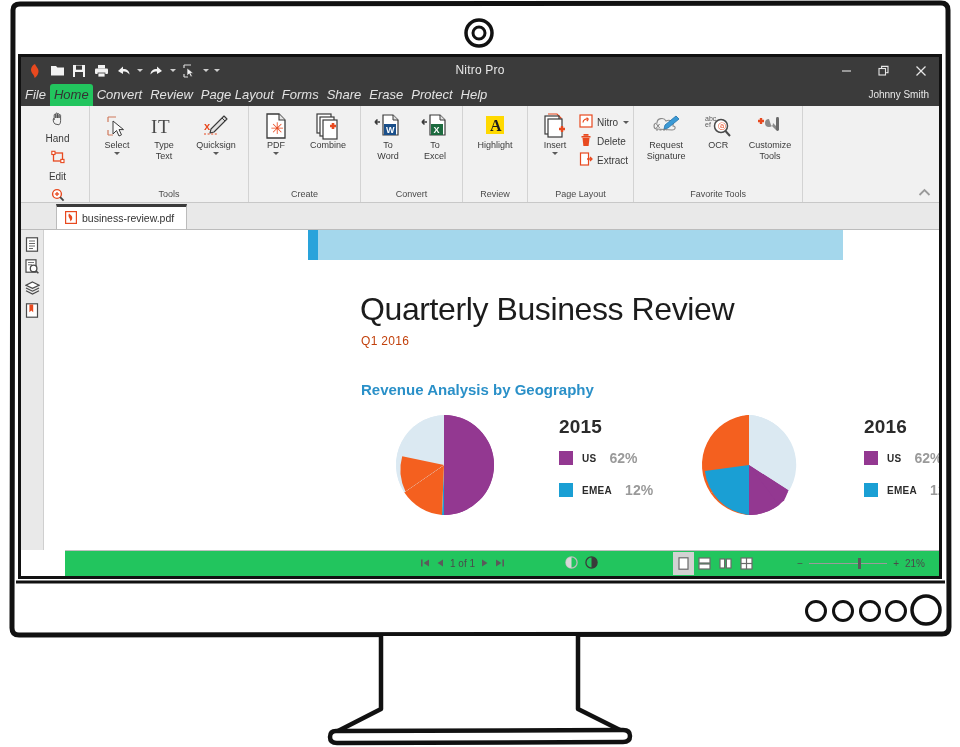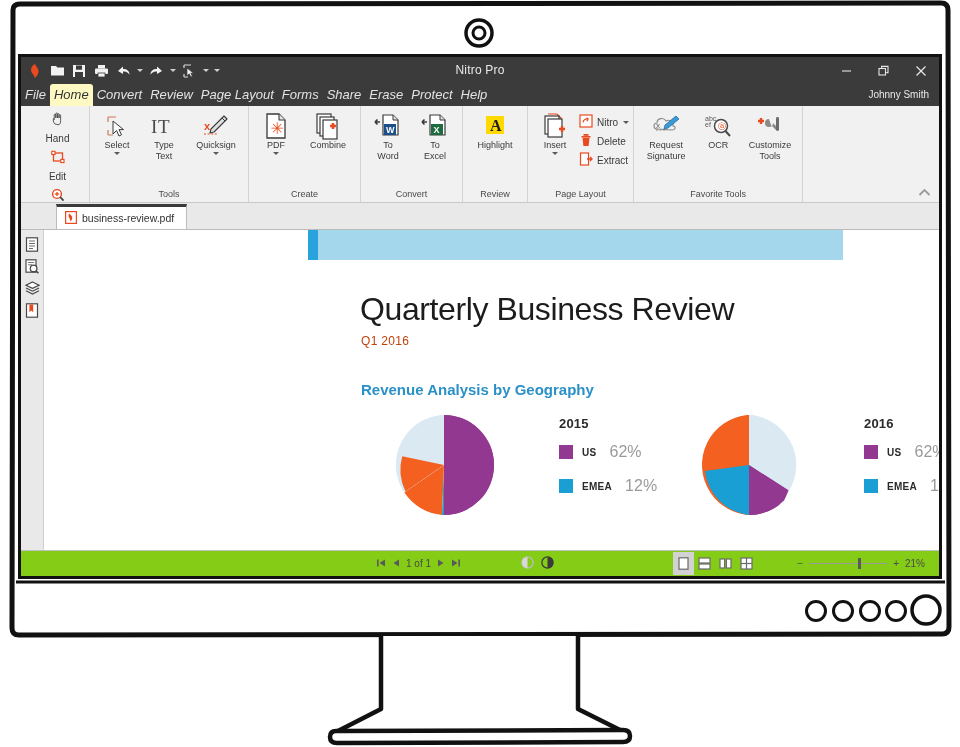--- a/index.html
+++ b/index.html
@@ -21,21 +21,21 @@
   .qat-caret{width:9px;height:22px;display:flex;align-items:center;justify-content:center;}
   .qat-caret i{display:block;width:0;height:0;border-left:3px solid transparent;border-right:3px solid transparent;border-top:3.5px solid #cfcfcf;}
   .app-title{position:absolute;left:0;right:0;top:0;height:27px;line-height:27px;text-align:center;
              color:#e8e8e8;font-size:12px;letter-spacing:.2px;}
   .wbtns{position:absolute;right:0;top:0;height:27px;display:flex;}
   .wbtn{width:37px;height:27px;display:flex;align-items:center;justify-content:center;color:#e6e6e6;font-size:12px;}
 
   
   .menubar{height:22px;background:#3b3b3b;display:flex;align-items:flex-end;position:relative;flex:0 0 auto;}
   .mtab{height:22px;line-height:22px;padding:0 4px;color:#e3e3e3;font-size:13px;white-space:nowrap;font-style:italic;}
-  .mtab.active{background:#fef9c3;color:#333;border-top-left-radius:3px;border-top-right-radius:3px;}
+  .mtab.active{background:#22c55e;color:#333;border-top-left-radius:3px;border-top-right-radius:3px;}
   .user{position:absolute;right:10px;top:0;height:22px;line-height:22px;color:#e9e9e9;font-size:10px;}
 
   
   .ribbon{height:96px;background:#f1f1f1;border-bottom:1px solid #c8c8c8;display:flex;position:relative;flex:0 0 auto;}
   .rgroup{display:flex;flex-direction:column;justify-content:space-between;
           border-right:1px solid #d3d3d3;padding:3px 4px 0 4px;}
   .rgroup:last-of-type{border-right:none;}
   .rgroup-body{display:flex;align-items:flex-start;gap:1px;}
   .rgroup-label{text-align:center;font-size:9px;color:#4a4a4a;padding-bottom:3px;}
   .rbtn{width:44px;display:flex;flex-direction:column;align-items:center;
@@ -71,29 +71,29 @@
   .doc-title{position:absolute;left:186px;top:61px;font-size:32px;color:#1c1c1c;letter-spacing:-.4px;}
   .doc-sub{position:absolute;left:187px;top:104px;font-size:12px;color:#c2410c;letter-spacing:.3px;}
   .doc-h2{position:absolute;left:187px;top:151px;font-size:15px;color:#2a90c8;font-weight:bold;}
 
   .chart{position:absolute;top:185px;}
   .chart.c1{left:185px;}
   .chart.c2{left:490px;}
   .legend{position:absolute;top:186px;}
   .legend.l1{left:385px;}
   .legend.l2{left:690px;}
-  .legend-year{font-size:13px;color:#2b2b2b;font-weight:bold;letter-spacing:.2px;margin-bottom:12px;}
+  .legend-year{font-size:19px;color:#2b2b2b;font-weight:bold;letter-spacing:.2px;margin-bottom:12px;}
   .legend-row{display:flex;align-items:center;gap:9px;margin-bottom:16px;}
   .swatch{width:14px;height:14px;}
   .legend-label{font-size:10px;color:#2b2b2b;font-weight:bold;letter-spacing:.3px;}
-  .legend-val{font-size:16px;color:#9a9a9a;margin-left:4px;font-weight:normal;}
-
-  
-  .statusbar{height:25px;background:#84cc16;border-top:1px solid #c0c0c0;
-             display:flex;align-items:center;position:relative;flex:0 0 auto;}
+  .legend-val{font-size:14px;color:#9a9a9a;margin-left:4px;font-weight:bold;}
+
+  
+  .statusbar{height:25px;background:#22c55e;border-top:1px solid #c0c0c0;
+             display:flex;align-items:center;position:relative;flex:0 0 auto;margin-left:44px;}
   .nav{position:absolute;left:355px;display:flex;align-items:center;gap:6px;font-size:10px;color:#4a4a4a;}
   .navico{color:#6a6a6a;font-size:9px;}
   .spread{position:absolute;left:500px;display:flex;align-items:center;gap:7px;}
   .viewmodes{position:absolute;right:182px;display:flex;align-items:center;}
   .vm{width:21px;height:23px;display:flex;align-items:center;justify-content:center;}
   .vm.sel{background:#d2d2d2;}
   .zoomctl{position:absolute;right:14px;display:flex;align-items:center;gap:6px;font-size:10px;color:#4a4a4a;}
   .zbar{width:78px;height:1px;background:#9a9a9a;position:relative;}
   .zhandle{position:absolute;left:49px;top:-5px;width:3px;height:11px;background:#5a5a5a;}
 </style>

